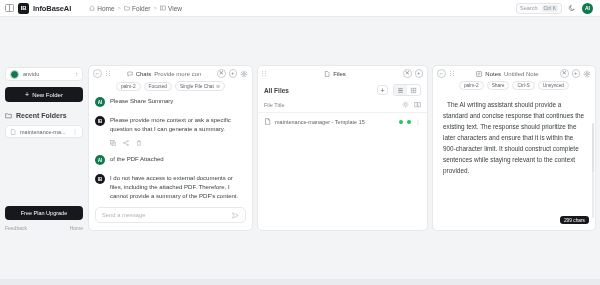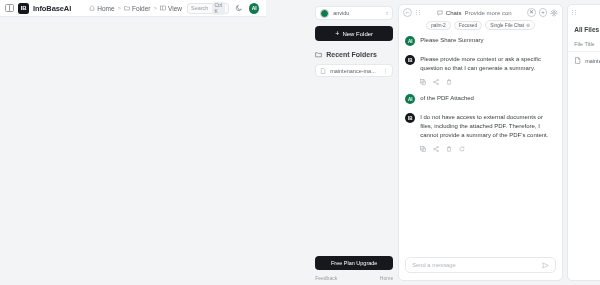--- a/index.html
+++ b/index.html
@@ -4,21 +4,21 @@
 <style>
   * { box-sizing: border-box; margin: 0; padding: 0; }
   html, body {
     width: 600px; height: 285px;
     font-family: "Liberation Sans", sans-serif;
     background: #eceef0;
     overflow: hidden;
   }
   .app {
     width: 600px; height: 285px;
-    display: flex; flex-direction: row;
+    display: flex; flex-direction: column;
     background: #f3f4f6;
     gap: 44px;
   }
 
   
   .topbar {
     height: 17px; flex: 0 0 17px;
     display: flex; align-items: center;
     background: #ffffff;
     border-bottom: 1px solid #e8eaed;

